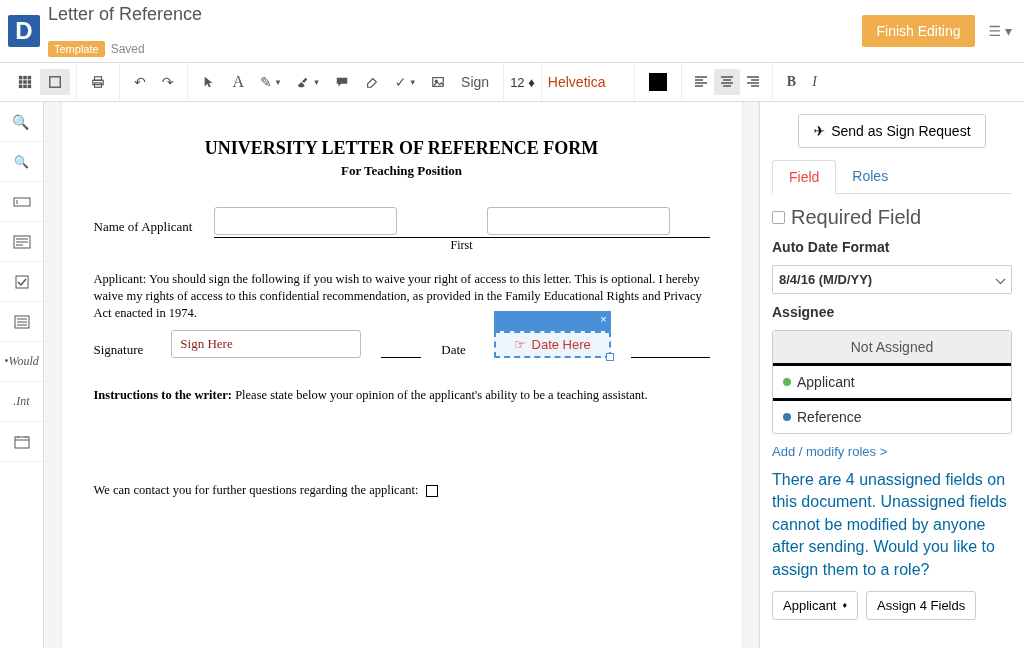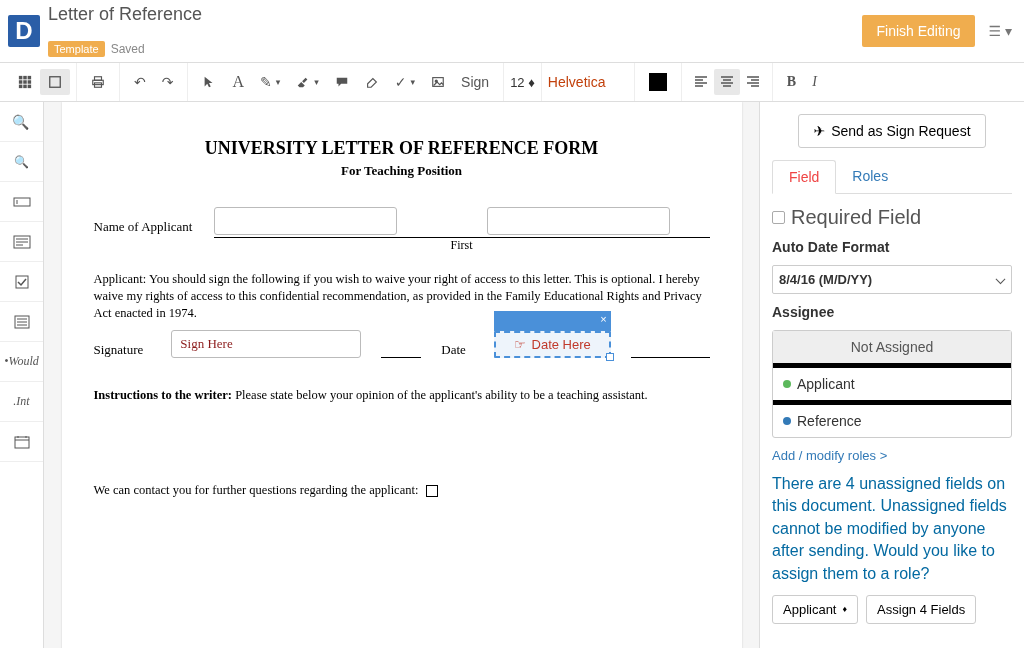--- a/index.html
+++ b/index.html
@@ -68,21 +68,21 @@
 .tab.active{border:1px solid #ddd; border-bottom:1px solid #fff; border-radius:3px 3px 0 0; margin-bottom:-1px; color:#ef4444; background:#fff;}
 .panel-body{display:flex; flex-direction:column; gap:10px;}
 .field-label{font-size:20px; display:flex; align-items:center; gap:6px; color:#555;}
 .checkbox{width:13px;height:13px;border:1px solid #aaa;border-radius:2px;display:inline-block;}
 .section-head{font-weight:bold; font-size:14px; color:#333;}
 .select-wide{width:100%; border:1px solid #ccc; padding:6px; font-size:13px; border-radius:2px; background:#fff; appearance:none; position:relative;font-weight:bold;}
 .select-wrap{position:relative;}
 .select-wrap::after{content:""; position:absolute; right:8px; top:50%; width:6px; height:6px; border-right:1px solid #555; border-bottom:1px solid #555; transform:translateY(-60%) rotate(45deg);}
 .select-wrap::before{content:""; position:absolute; right:8px; top:50%; width:6px; height:6px; border-right:1px solid #555; border-bottom:1px solid #555; transform:translateY(-20%) rotate(-135deg);}
 .assignee-list{border:1px solid #ccc; border-radius:3px;}
-.assignee-item{padding:8px 10px; border-bottom:5px solid #000000; font-size:14px; display:flex; align-items:center; gap:6px; cursor:pointer;}
+.assignee-item{padding:8px 10px; border-bottom:3px solid #000000; font-size:14px; display:flex; align-items:center; gap:6px; cursor:pointer;}
 .assignee-item:last-child{border-bottom:none;}
 .assignee-item.sel{background:#eee; text-align:center; justify-content:center; color:#555;}
 .role-dot{width:8px;height:8px;border-radius:50%;}
 .role-dot.green{background:#5cb85c;}
 .role-dot.blue{background:#337ab7;}
 .link{color:#337ab7; font-size:13px; cursor:pointer;}
 .help-text{color:#0369a1; font-size:16px; line-height:1.4;}
 .bottom-actions{display:flex; gap:8px;}
 .btn-outline{border:1px solid #ccc; background:#fff; padding:6px 10px; border-radius:3px; font-size:13px; cursor:pointer; display:flex; align-items:center; gap:4px;}
 </style>

